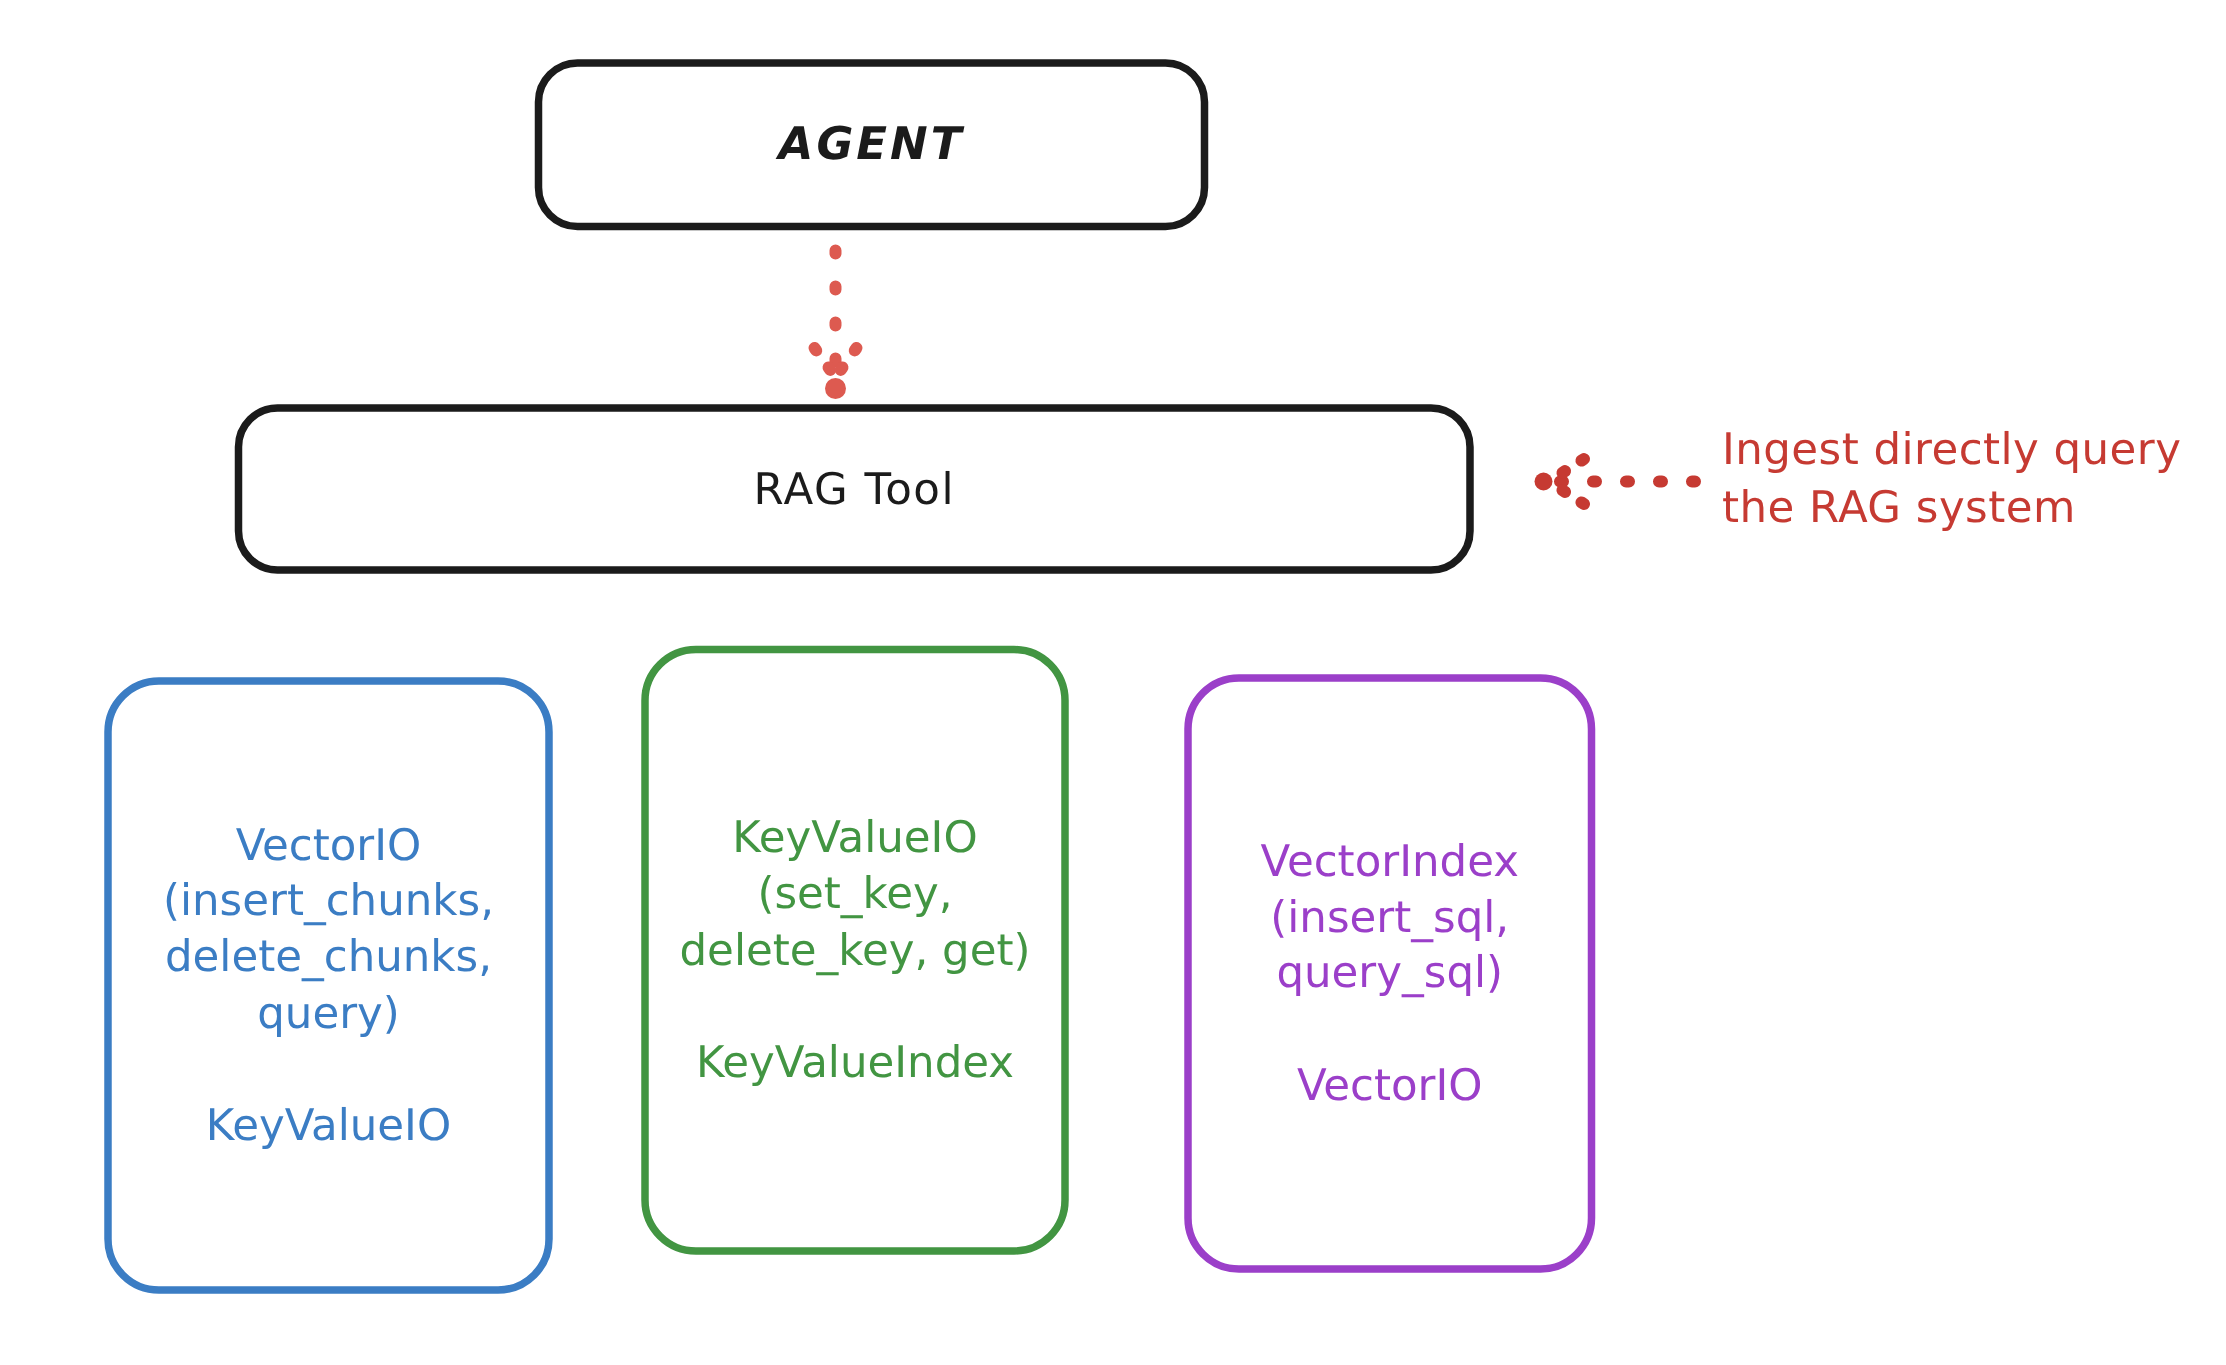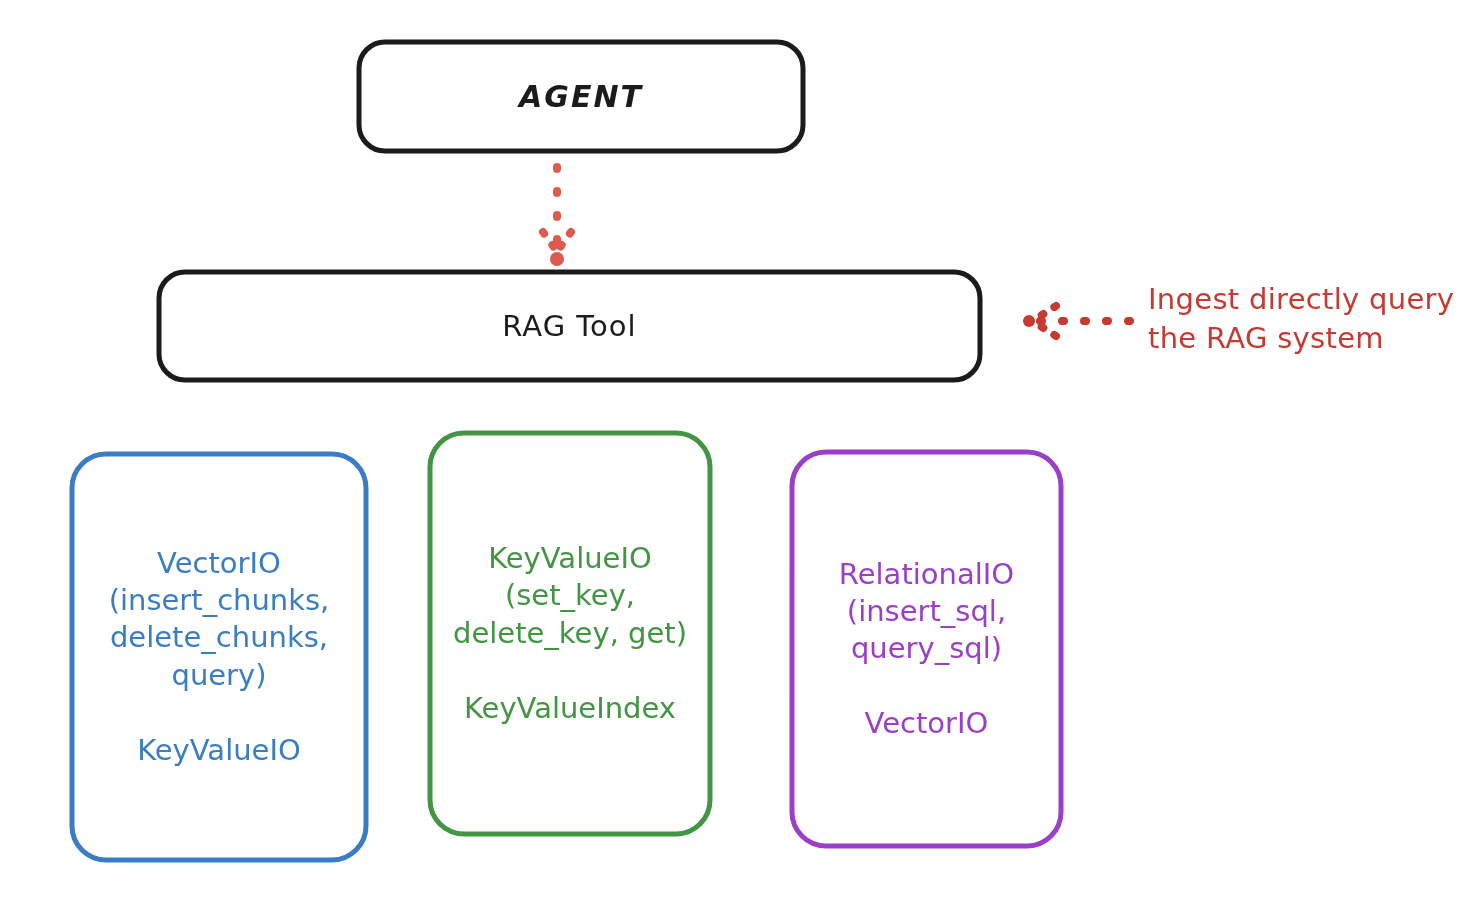--- a/index.html
+++ b/index.html
@@ -204,21 +204,21 @@
 delete_key, get)</div>
       <div class="index-line">KeyValueIndex</div>
     </div>
   </div>
 
   <div class="node leaf" id="relational-io-node">
     <svg class="frame" viewBox="0 0 275 400" preserveAspectRatio="none">
       <rect x="3" y="3" width="269" height="394" rx="34" ry="34" fill="#ffffff" stroke="#9b3fc9" stroke-width="5"></rect>
     </svg>
     <div class="label-wrap">
-      <div class="api-line">RelationalIO
+      <div class="api-line">VectorIndex
 (insert_sql,
 query_sql)</div>
       <div class="index-line">VectorIO</div>
     </div>
   </div>
 
   <div id="ingest-annotation">Ingest directly query
 the RAG system</div>
 
 </div>

